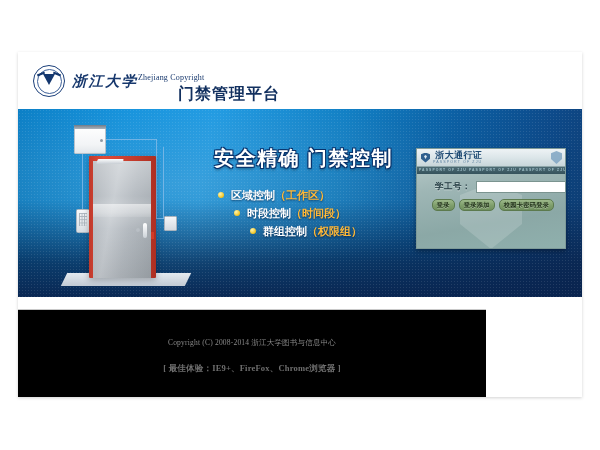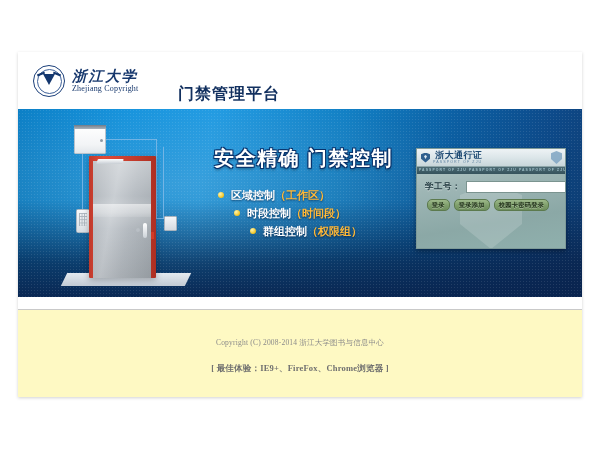--- a/index.html
+++ b/index.html
@@ -76,21 +76,21 @@
     width: 8px;
     height: 2px;
     background: #14376e;
   }
   .seal-wing-l { left: 3px; transform: rotate(-22deg); }
   .seal-wing-r { right: 3px; transform: rotate(22deg); }
 
   .uni-name {
     margin-left: 7px;
     display: flex;
-    flex-direction: column;
+    flex-direction: row;
     justify-content: center;
   }
   .uni-cn {
     font-family: "Liberation Serif", "DejaVu Serif", serif;
     font-size: 14.5px;
     font-weight: bold;
     font-style: italic;
     color: #17386d;
     letter-spacing: 2px;
     line-height: 16px;
@@ -391,21 +391,21 @@
     left: 50%;
     top: 34px;
     transform: translateX(-50%);
     width: 62px; height: 66px;
     background: rgba(255,255,255,0.16);
     clip-path: polygon(50% 0%, 100% 18%, 100% 62%, 50% 100%, 0% 62%, 0% 18%);
     pointer-events: none;
   }
   .lp-body {
     position: relative;
-    padding: 7px 8px 0 2px;
+    padding: 7px 8px 0 12px;
   }
   .lp-row {
     display: flex;
     align-items: center;
     margin-bottom: 6px;
   }
   .lp-label {
     width: 42px;
     flex: 0 0 42px;
     font-size: 8.5px;
@@ -452,23 +452,23 @@
     box-sizing: border-box;
     cursor: pointer;
     text-shadow: 0 1px 0 rgba(255,255,255,0.35);
   }
 
   
   .footer {
     position: absolute;
     left: 0;
     top: 257px;
-    width: 564px;
+    width: 468px;
     height: 88px;
-    background: #fef9c3;
+    background: #000000;
     border-top: 1px solid #c9c9c9;
   }
   .footer-line {
     text-align: center;
     font-family: "Liberation Serif", "DejaVu Serif", serif;
     color: #8a8a8a;
     white-space: nowrap;
   }
   .footer-copyright {
     margin-top: 28px;

